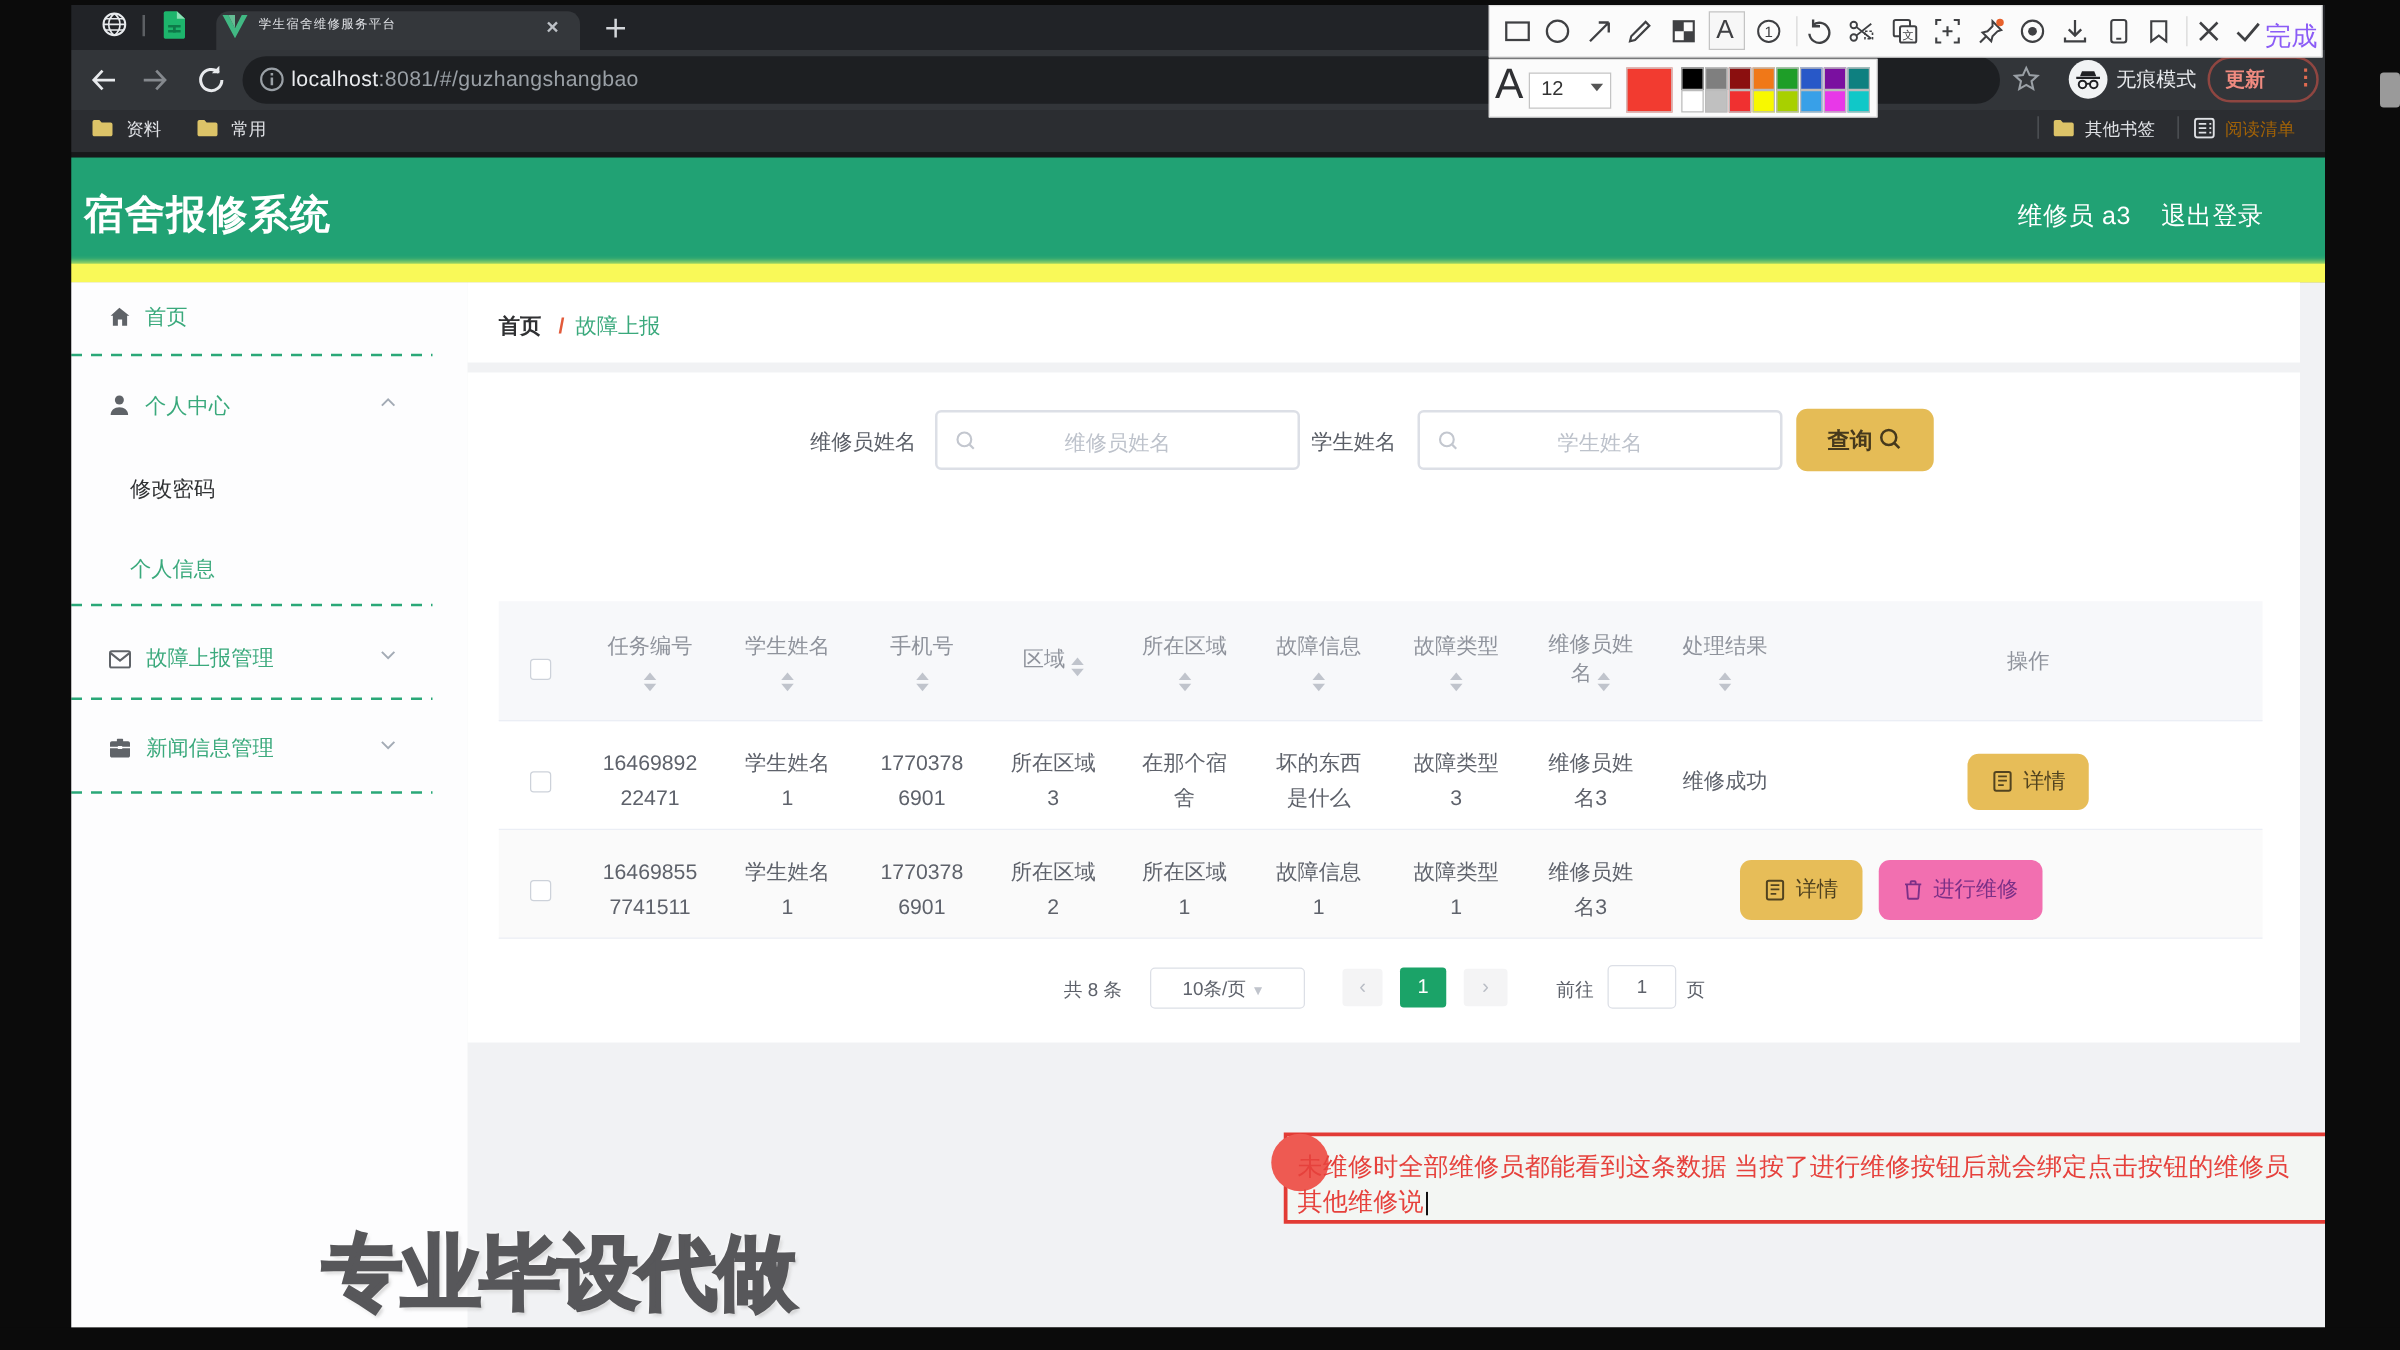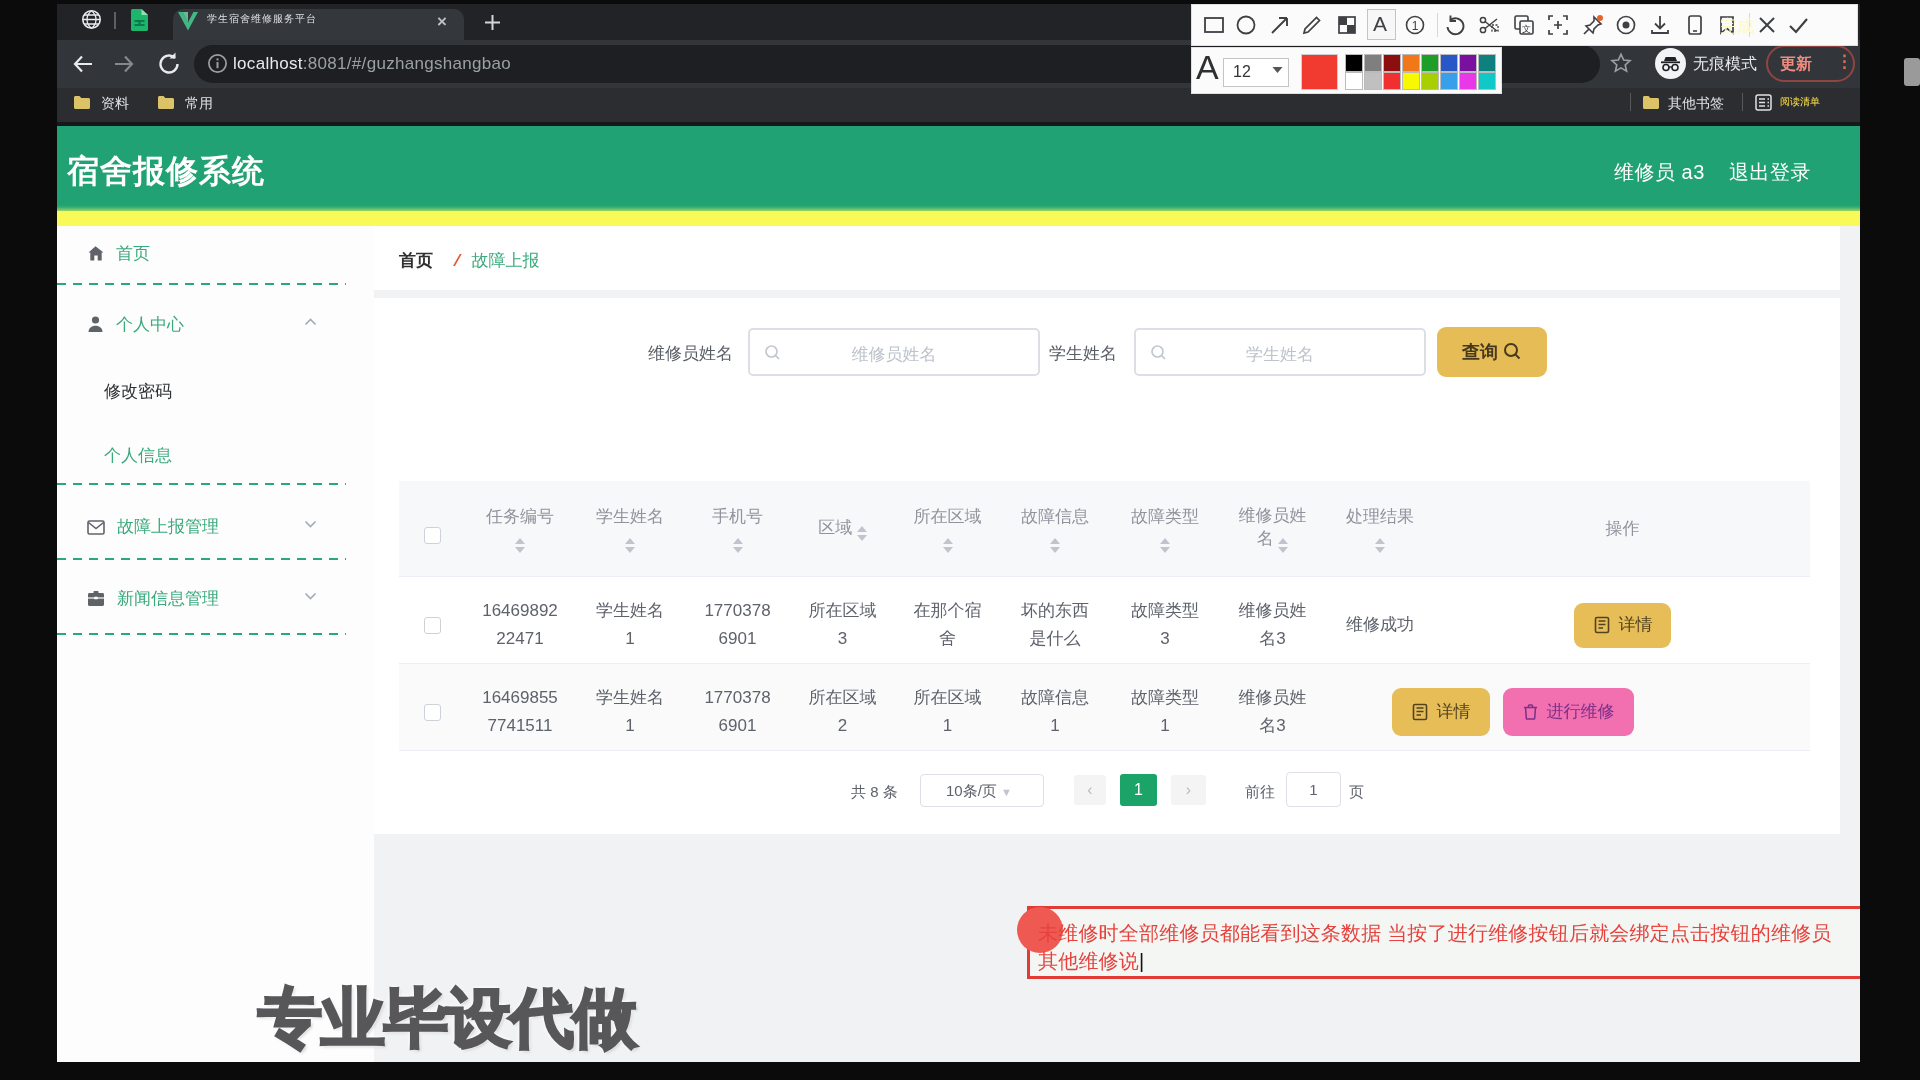--- a/index.html
+++ b/index.html
@@ -197,21 +197,21 @@
   </div>
   <div class="abs" style="left:1668px;top:95px;color:#dfe1e5;font-size:14px;">其他书签</div>
   <div class="abs" style="left:1742px;top:93px;width:1px;height:18px;background:#55585c;"></div>
   <div class="abs" style="left:1755px;top:94px;">
     <svg width="17" height="17" viewBox="0 0 17 17">
       <rect x="1" y="1" width="15" height="15" rx="2" fill="none" stroke="#dfe1e5" stroke-width="1.5"></rect>
       <path d="M4 5h6M4 8.5h6M4 12h6" stroke="#dfe1e5" stroke-width="1.4"></path>
       <path d="M12.5 5h1.5M12.5 8.5h1.5M12.5 12h1.5" stroke="#dfe1e5" stroke-width="1.4"></path>
     </svg>
   </div>
-  <div class="abs" style="left:1780px;top:95px;color:#fde047;font-size:10px;">阅读清单</div>
+  <div class="abs" style="left:1780px;top:95px;color:#a16207;font-size:14px;">阅读清单</div>
   <div class="abs" id="bmdivider"></div>
 
   <div class="abs" id="anno1"></div>
 
   <div class="abs" style="left:1203px;top:14px;">
     <svg width="22" height="22" viewBox="0 0 22 22">
       <rect x="2" y="4" width="18" height="14" fill="none" stroke="#3f4043" stroke-width="1.8"></rect>
     </svg>
   </div>
   <div class="abs" style="left:1235px;top:14px;">
@@ -306,21 +306,21 @@
   <div class="abs" style="left:1757px;top:15px;">
     <svg width="20" height="20" viewBox="0 0 20 20">
       <path d="M3 3l14 14M17 3L3 17" stroke="#3f4043" stroke-width="2"></path>
     </svg>
   </div>
   <div class="abs" style="left:1788px;top:15px;">
     <svg width="21" height="20" viewBox="0 0 21 20">
       <path d="M2 11l6 6L19 4" fill="none" stroke="#3f4043" stroke-width="2.2"></path>
     </svg>
   </div>
-  <div class="abs" style="left:1720px;top:15px;color:#fef9c3;font-size:17px;">完成</div>
+  <div class="abs" style="left:1812px;top:15px;color:#8b5cf6;font-size:21px;">完成</div>
   <div class="abs" id="anno2"></div>
 
   <div class="abs" style="left:1196px;top:48px;color:#2f3033;font-size:34px;font-weight:400;">A</div>
   <div class="abs" style="left:1223px;top:58px;width:66px;height:29px;background:#fff;border:1px solid #c4c4c4;"></div>
   <div class="abs" style="left:1233px;top:63px;color:#333;font-size:16px;">12</div>
   <div class="abs" style="left:1272px;top:66px;">
     <svg width="11" height="8" viewBox="0 0 11 8">
       <path d="M0.5 1l5 6 5-6z" fill="#555"></path>
     </svg>
   </div>
@@ -366,21 +366,21 @@
         <path d="M1 8h16" stroke="#fdfdfe" stroke-width="1.2"></path>
         <rect x="7.2" y="6.8" width="3.6" height="2.4" rx="0.5" fill="#fdfdfe"></rect>
       </svg></span>新闻信息管理</div>
   <div class="caret" style="top:592px;">
     <svg width="13" height="8" viewBox="0 0 13 8">
       <path d="M1.5 1.5l5 5 5-5" fill="none" stroke="#a3abb5" stroke-width="1.6"></path>
     </svg>
   </div>
   <div class="dash" style="top:633px;"></div>
 
-  <div class="abs" style="left:399px; top:249px; font-size:17px; color:#303133; font-weight:bold;font-family:Liberation Mono, monospace;">首页
+  <div class="abs" style="left:399px; top:249px; font-size:17px; color:#303133; font-weight:bold;">首页
     <span style="color:#e25a3a; font-weight:bold; padding:0 9px;">/</span><span style="color:#3aa97c; font-weight:normal;">故障上报</span></div>
 
   <div class="slabel" style="left:648px; top:342px;">维修员姓名</div>
   <div class="sinput" style="left:748px; top:328px; width:292px;">
     <span class="mg">
       <svg width="17" height="17" viewBox="0 0 17 17">
         <circle cx="7.5" cy="7.5" r="5.5" fill="none" stroke="#c3c7cf" stroke-width="1.7"></circle>
         <path d="M11.7 11.7L15 15" stroke="#c3c7cf" stroke-width="1.7"></path>
       </svg>
     </span>

